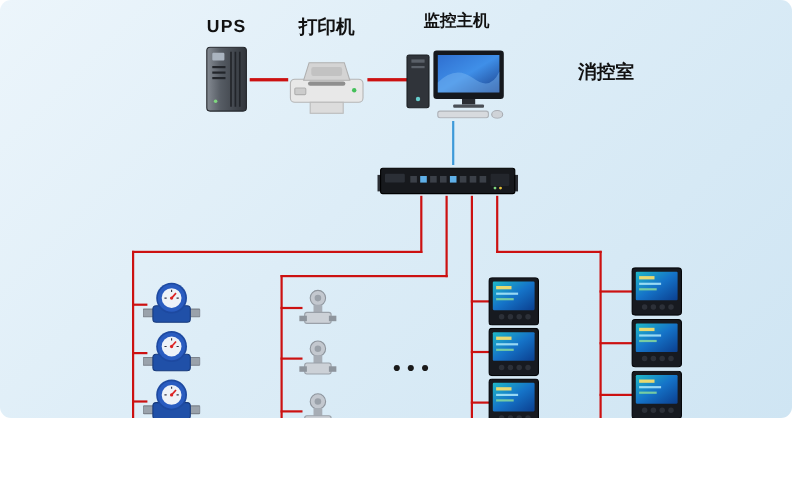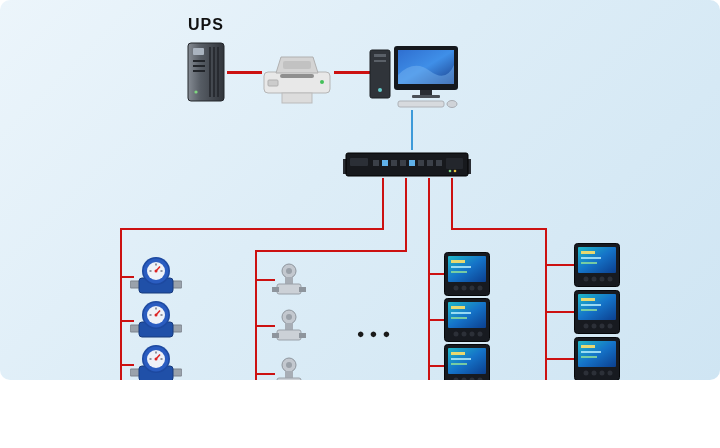--- a/index.html
+++ b/index.html
@@ -17,20 +17,23 @@
   .ln-blue{position:absolute;background:#3d9ad9;}
   .dev{position:absolute;line-height:0;}
   svg{display:block;}
 </style>
 </head>
 <body>
 
 <div id="canvas">
 
   <div class="lbl lbl-ups">UPS</div>
+  <div class="lbl lbl-printer">打印机</div>
+  <div class="lbl lbl-host">监控主机</div>
+  <div class="lbl lbl-room">消控室</div>
   <div class="lbl lbl-ellipsis">●●●</div>
 
   <div class="ln" style="left:227px;top:71px;width:35px;height:3px"></div>
   <div class="ln" style="left:334px;top:71px;width:38px;height:3px"></div>
 
   <div class="ln-blue" style="left:411px;top:110px;width:2px;height:40px"></div>
 
   <div class="ln" style="left:382px;top:178px;width:2px;height:52px"></div>
   <div class="ln" style="left:405px;top:178px;width:2px;height:74px"></div>
   <div class="ln" style="left:428px;top:178px;width:2px;height:262px"></div>

